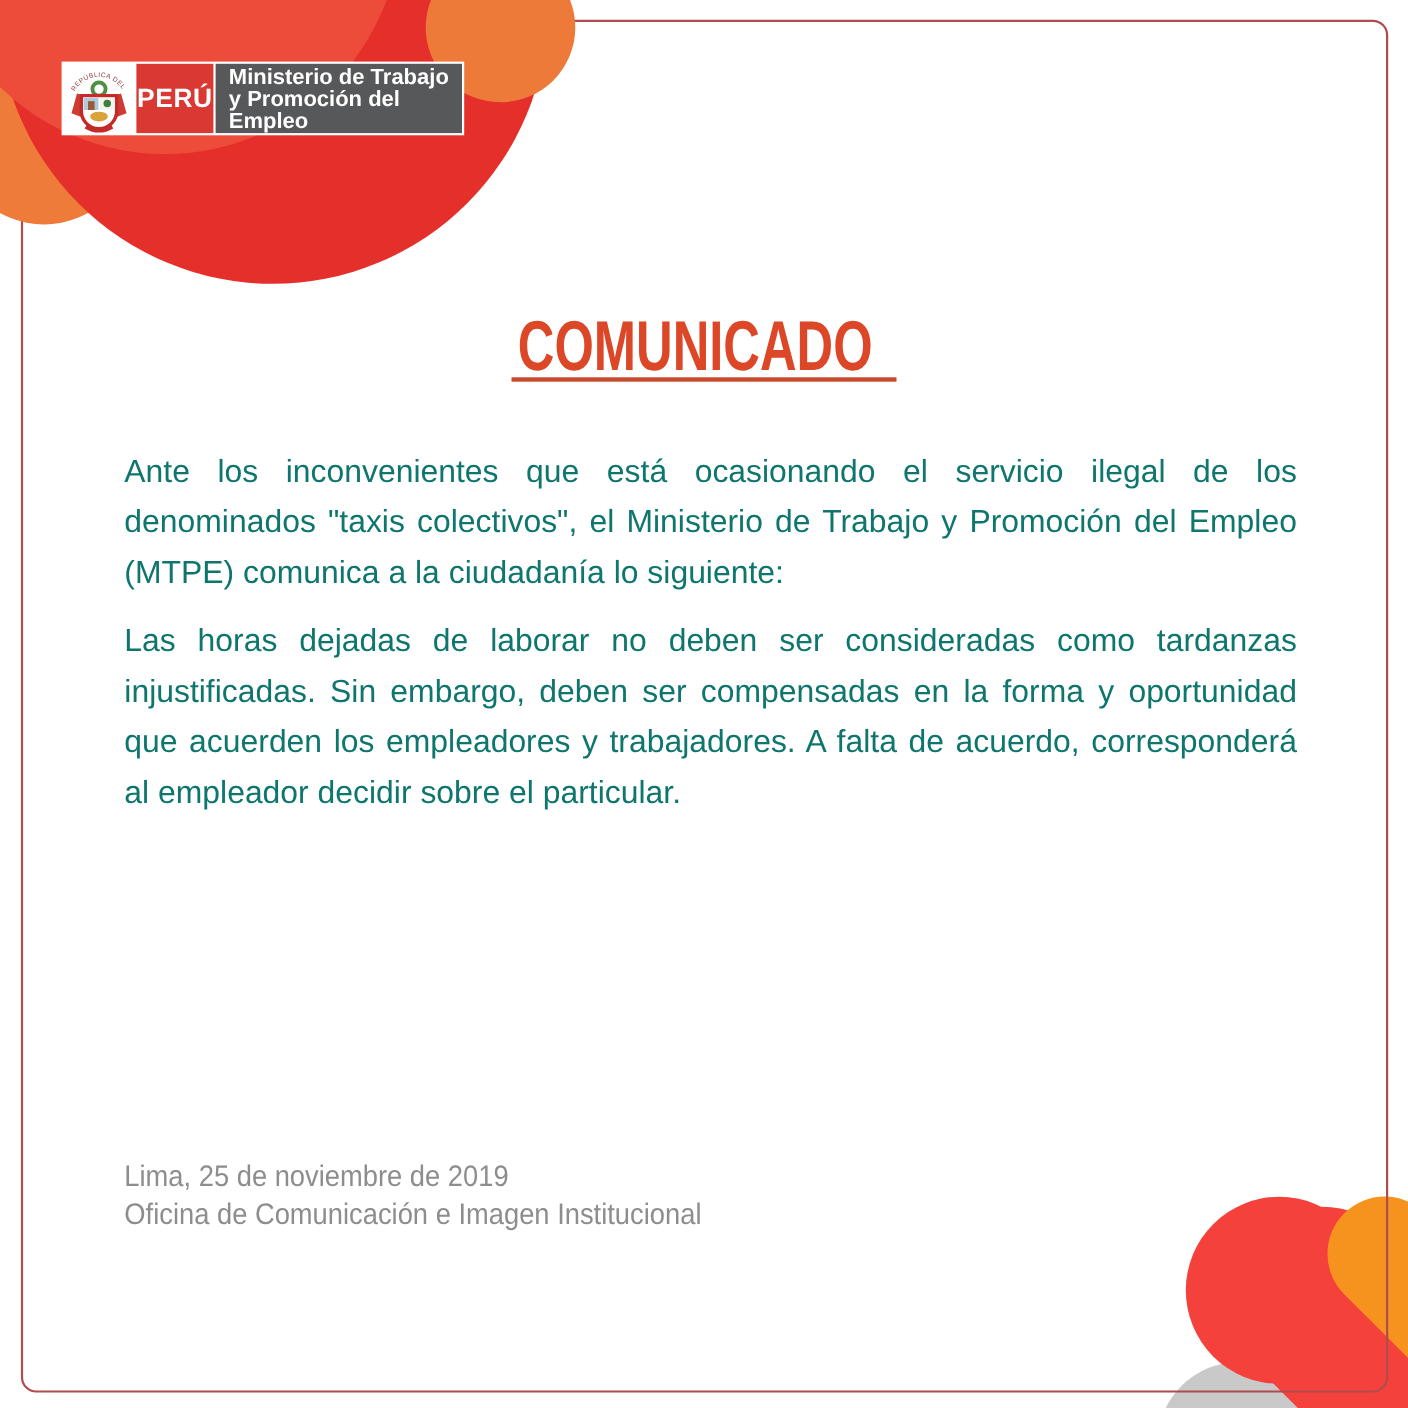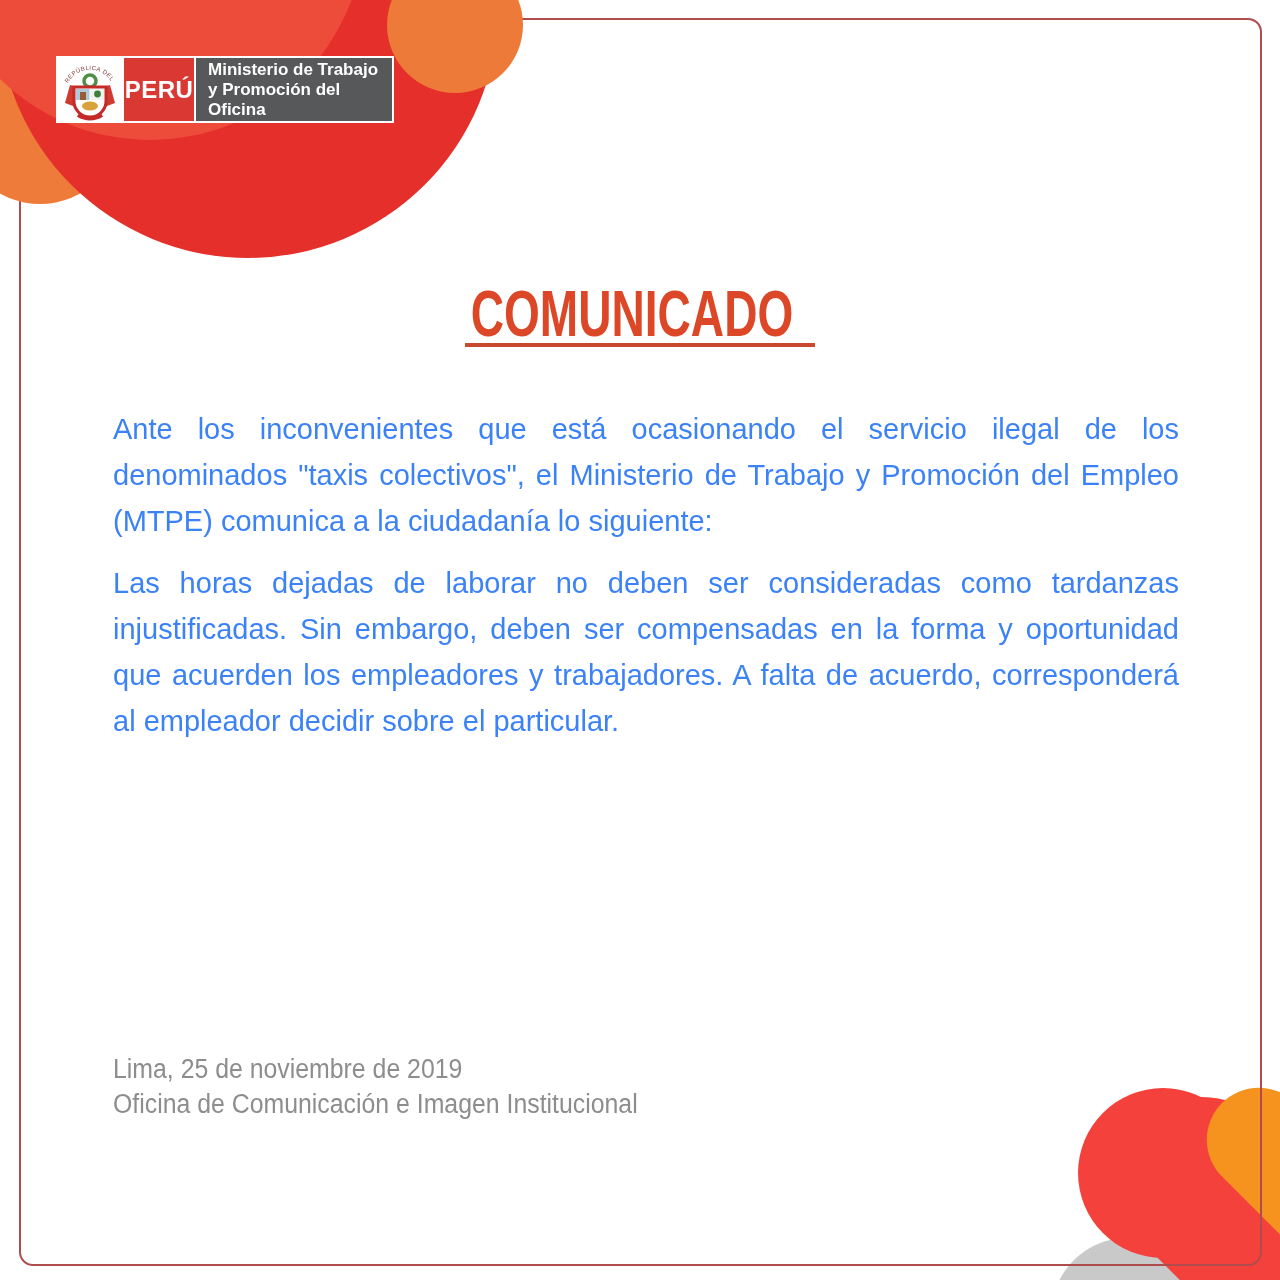--- a/index.html
+++ b/index.html
@@ -35,40 +35,40 @@
     position:absolute;left:56px;top:56px;
     display:flex;gap:2px;background:#ffffff;padding:2px;
   }
   .logo-panel{height:63px;display:flex;align-items:center;justify-content:center;}
   .logo-coat{width:64px;background:#ffffff;}
   .logo-peru{
     width:70px;background:#da3832;color:#fff;
     font-size:24px;font-weight:bold;letter-spacing:.5px;
   }
   .logo-ministry{
-    width:196px;background:#57585a;color:#fff;
+    width:224px;background:#57585a;color:#fff;
     flex-direction:column;align-items:flex-start;justify-content:center;
     padding-left:12px;box-sizing:border-box;
-    font-size:17px;line-height:20px;font-weight:bold;
+    font-size:20px;line-height:20px;font-weight:bold;
   }
   
   .title-wrap{position:absolute;left:0;right:16px;top:282px;text-align:center;}
   .title-text{
     display:inline-block;font-size:64px;line-height:64px;font-weight:bold;
     color:#db4727;transform:scaleX(.72);transform-origin:center;
     letter-spacing:0;white-space:nowrap;
   }
   .title-underline{
     position:absolute;top:343px;left:50%;margin-left:-175px;
     width:350px;height:4px;background:#c9492d;
   }
   
   .body-text{
     position:absolute;left:113px;top:406px;width:1066px;
-    color:#3b82f6;font-size:29px;line-height:46px;text-align:justify;
+    color:#0f766e;font-size:29px;line-height:46px;text-align:justify;
   }
   .body-text p{margin:0 0 16px 0;}
   
   .footer{
     position:absolute;left:113px;top:1052px;color:#8d8d8d;
     font-size:27px;line-height:35px;transform:scaleX(.92);transform-origin:left;
     white-space:nowrap;
   }
 </style>
 </head>
@@ -103,21 +103,21 @@
       <rect x="30.5" y="30" width="13.5" height="11" fill="#f1f3ee"></rect>
       <circle cx="37.5" cy="35" r="3.4" fill="#3e7d3b"></circle>
       <rect x="20" y="33" width="6" height="8" fill="#9a5c35"></rect>
       <ellipse cx="30" cy="47" rx="8" ry="4.5" fill="#d9a23b"></ellipse>
       <path d="M18,56 Q30,63 42,56" fill="none" stroke="#c42b28" stroke-width="4"></path>
     </svg>
   </div>
   <div class="logo-panel logo-peru">PERÚ</div>
   <div class="logo-panel logo-ministry">
     <span>Ministerio de Trabajo</span>
-    <span>y Promoción del Oficina</span>
+    <span>y Promoción del Empleo</span>
   </div>
 </div>
 
 <div class="title-wrap">
   <span class="title-text">COMUNICADO</span>
 </div>
 <div class="title-underline"></div>
 
 <div class="body-text">
   <p>Ante los inconvenientes que está ocasionando el servicio ilegal de los denominados "taxis colectivos", el Ministerio de Trabajo y Promoción del Empleo (MTPE) comunica a la ciudadanía lo siguiente:</p>

